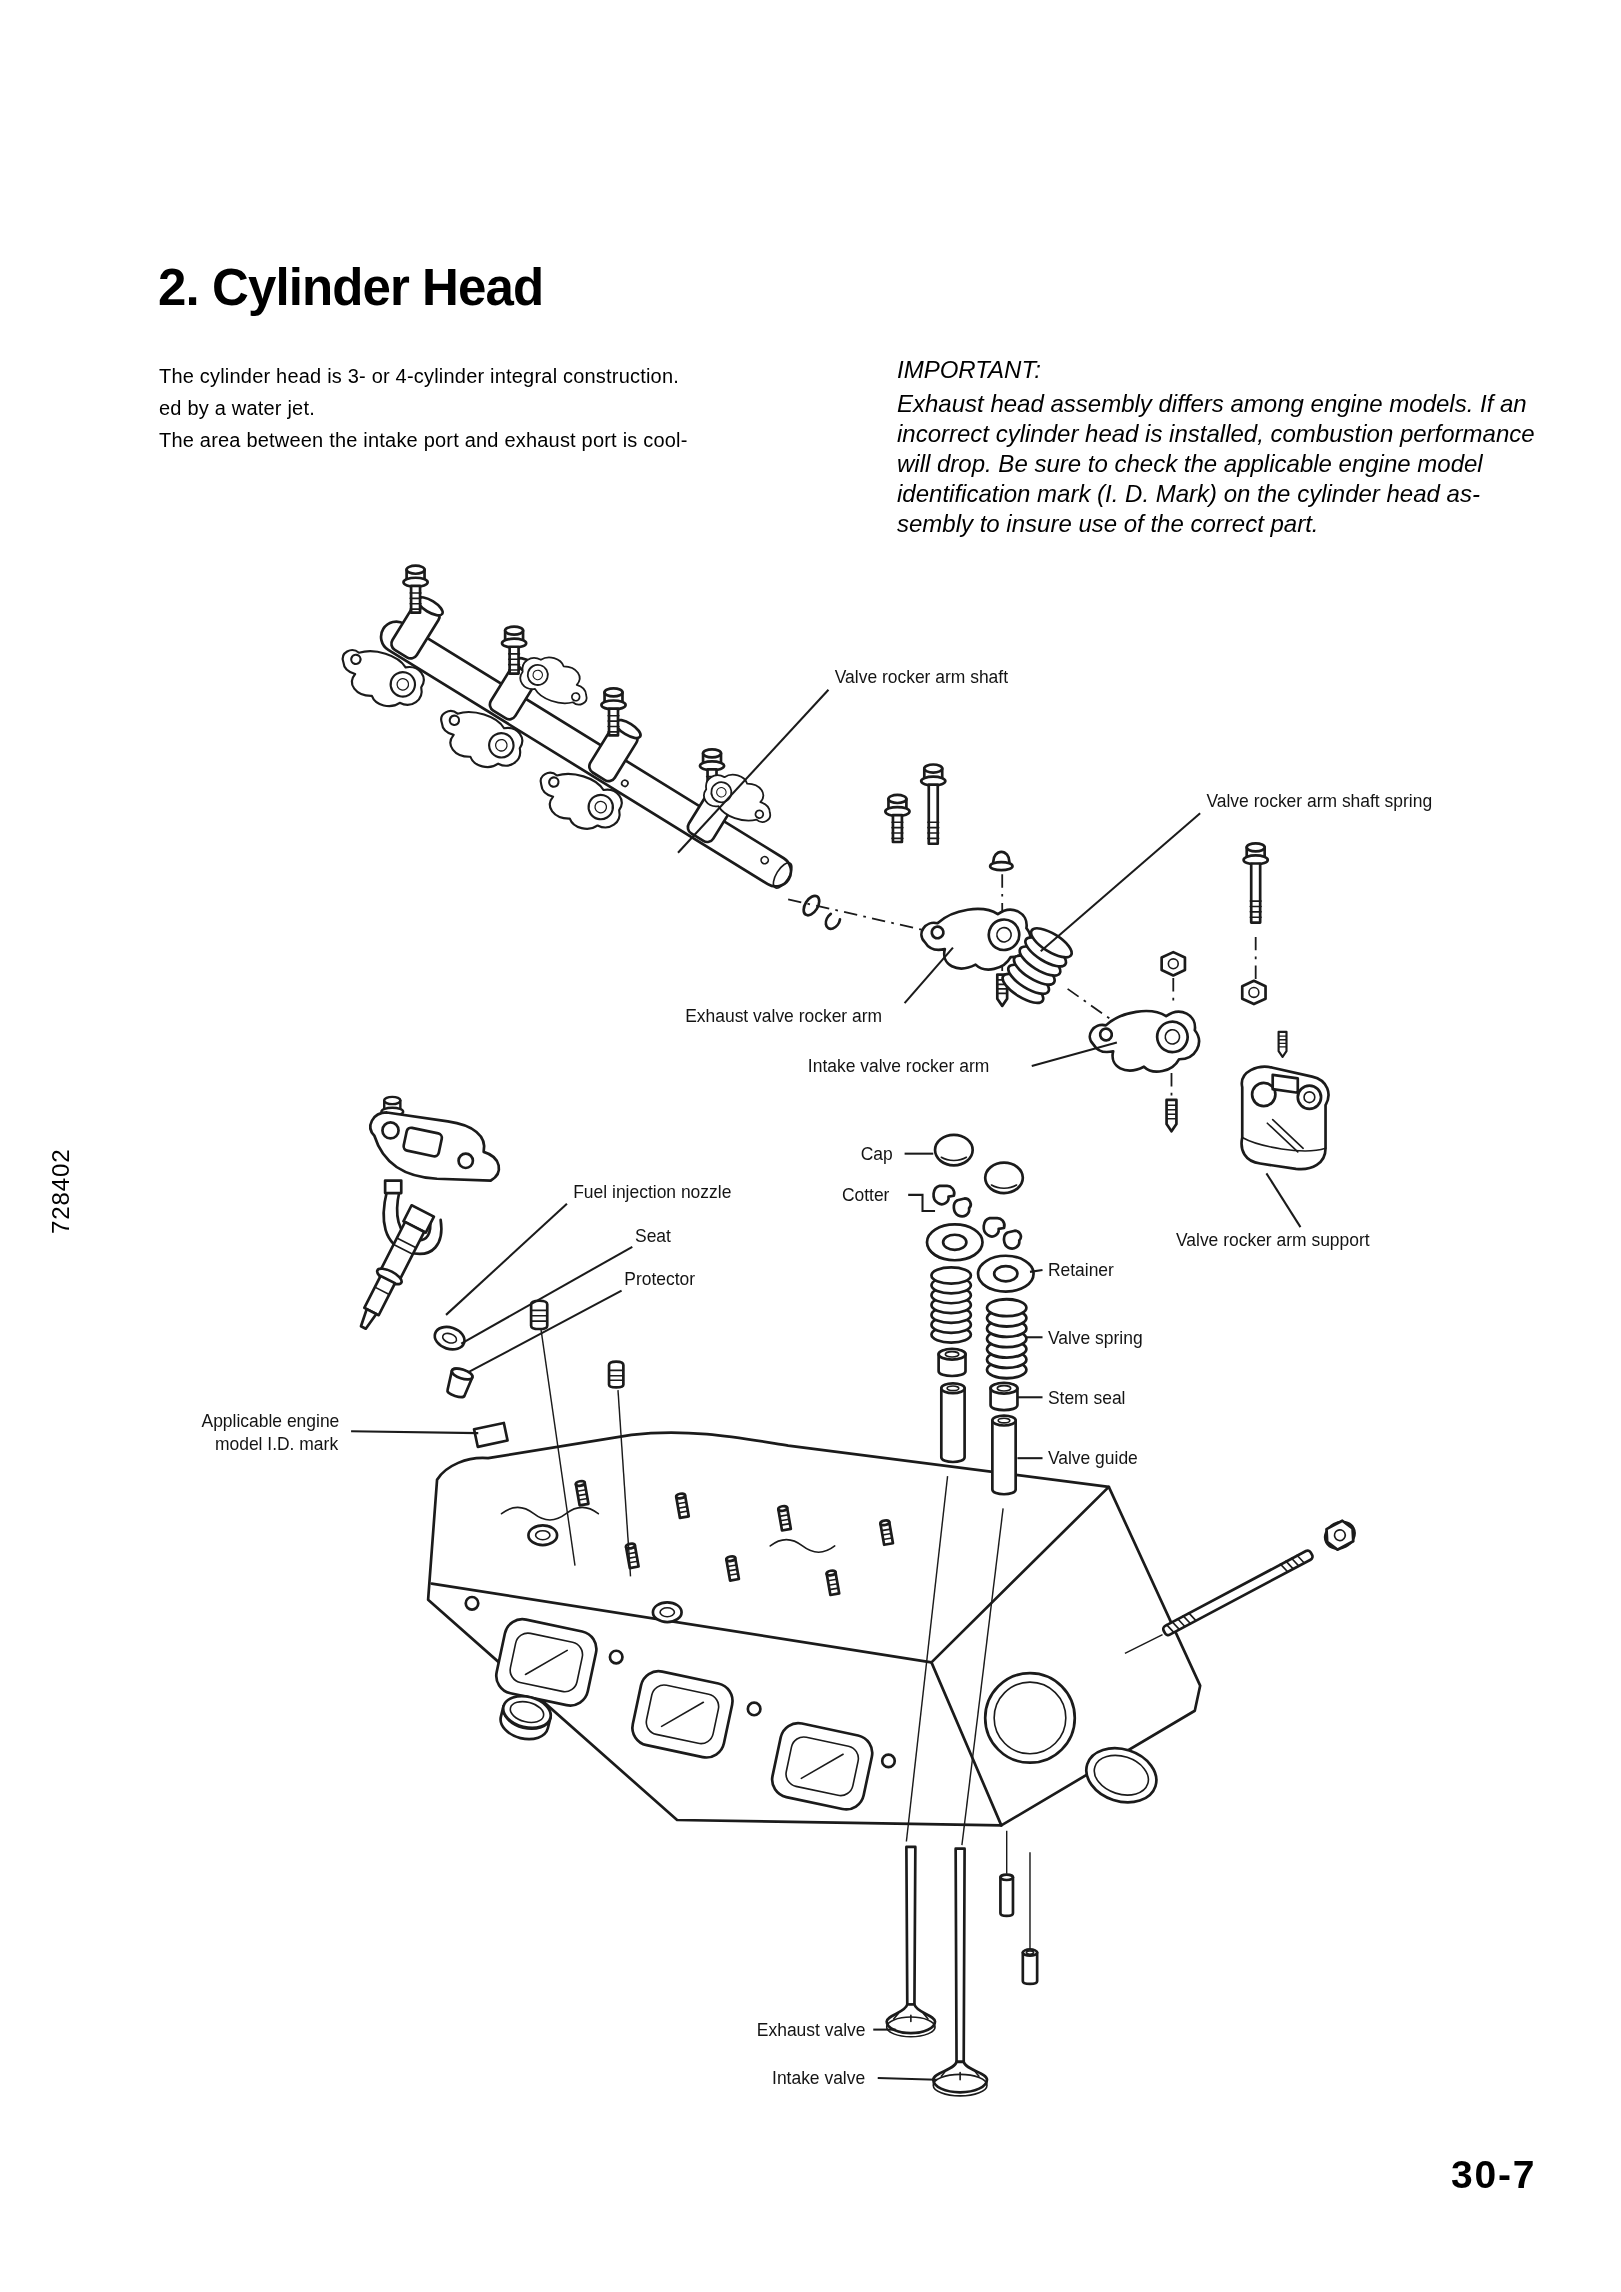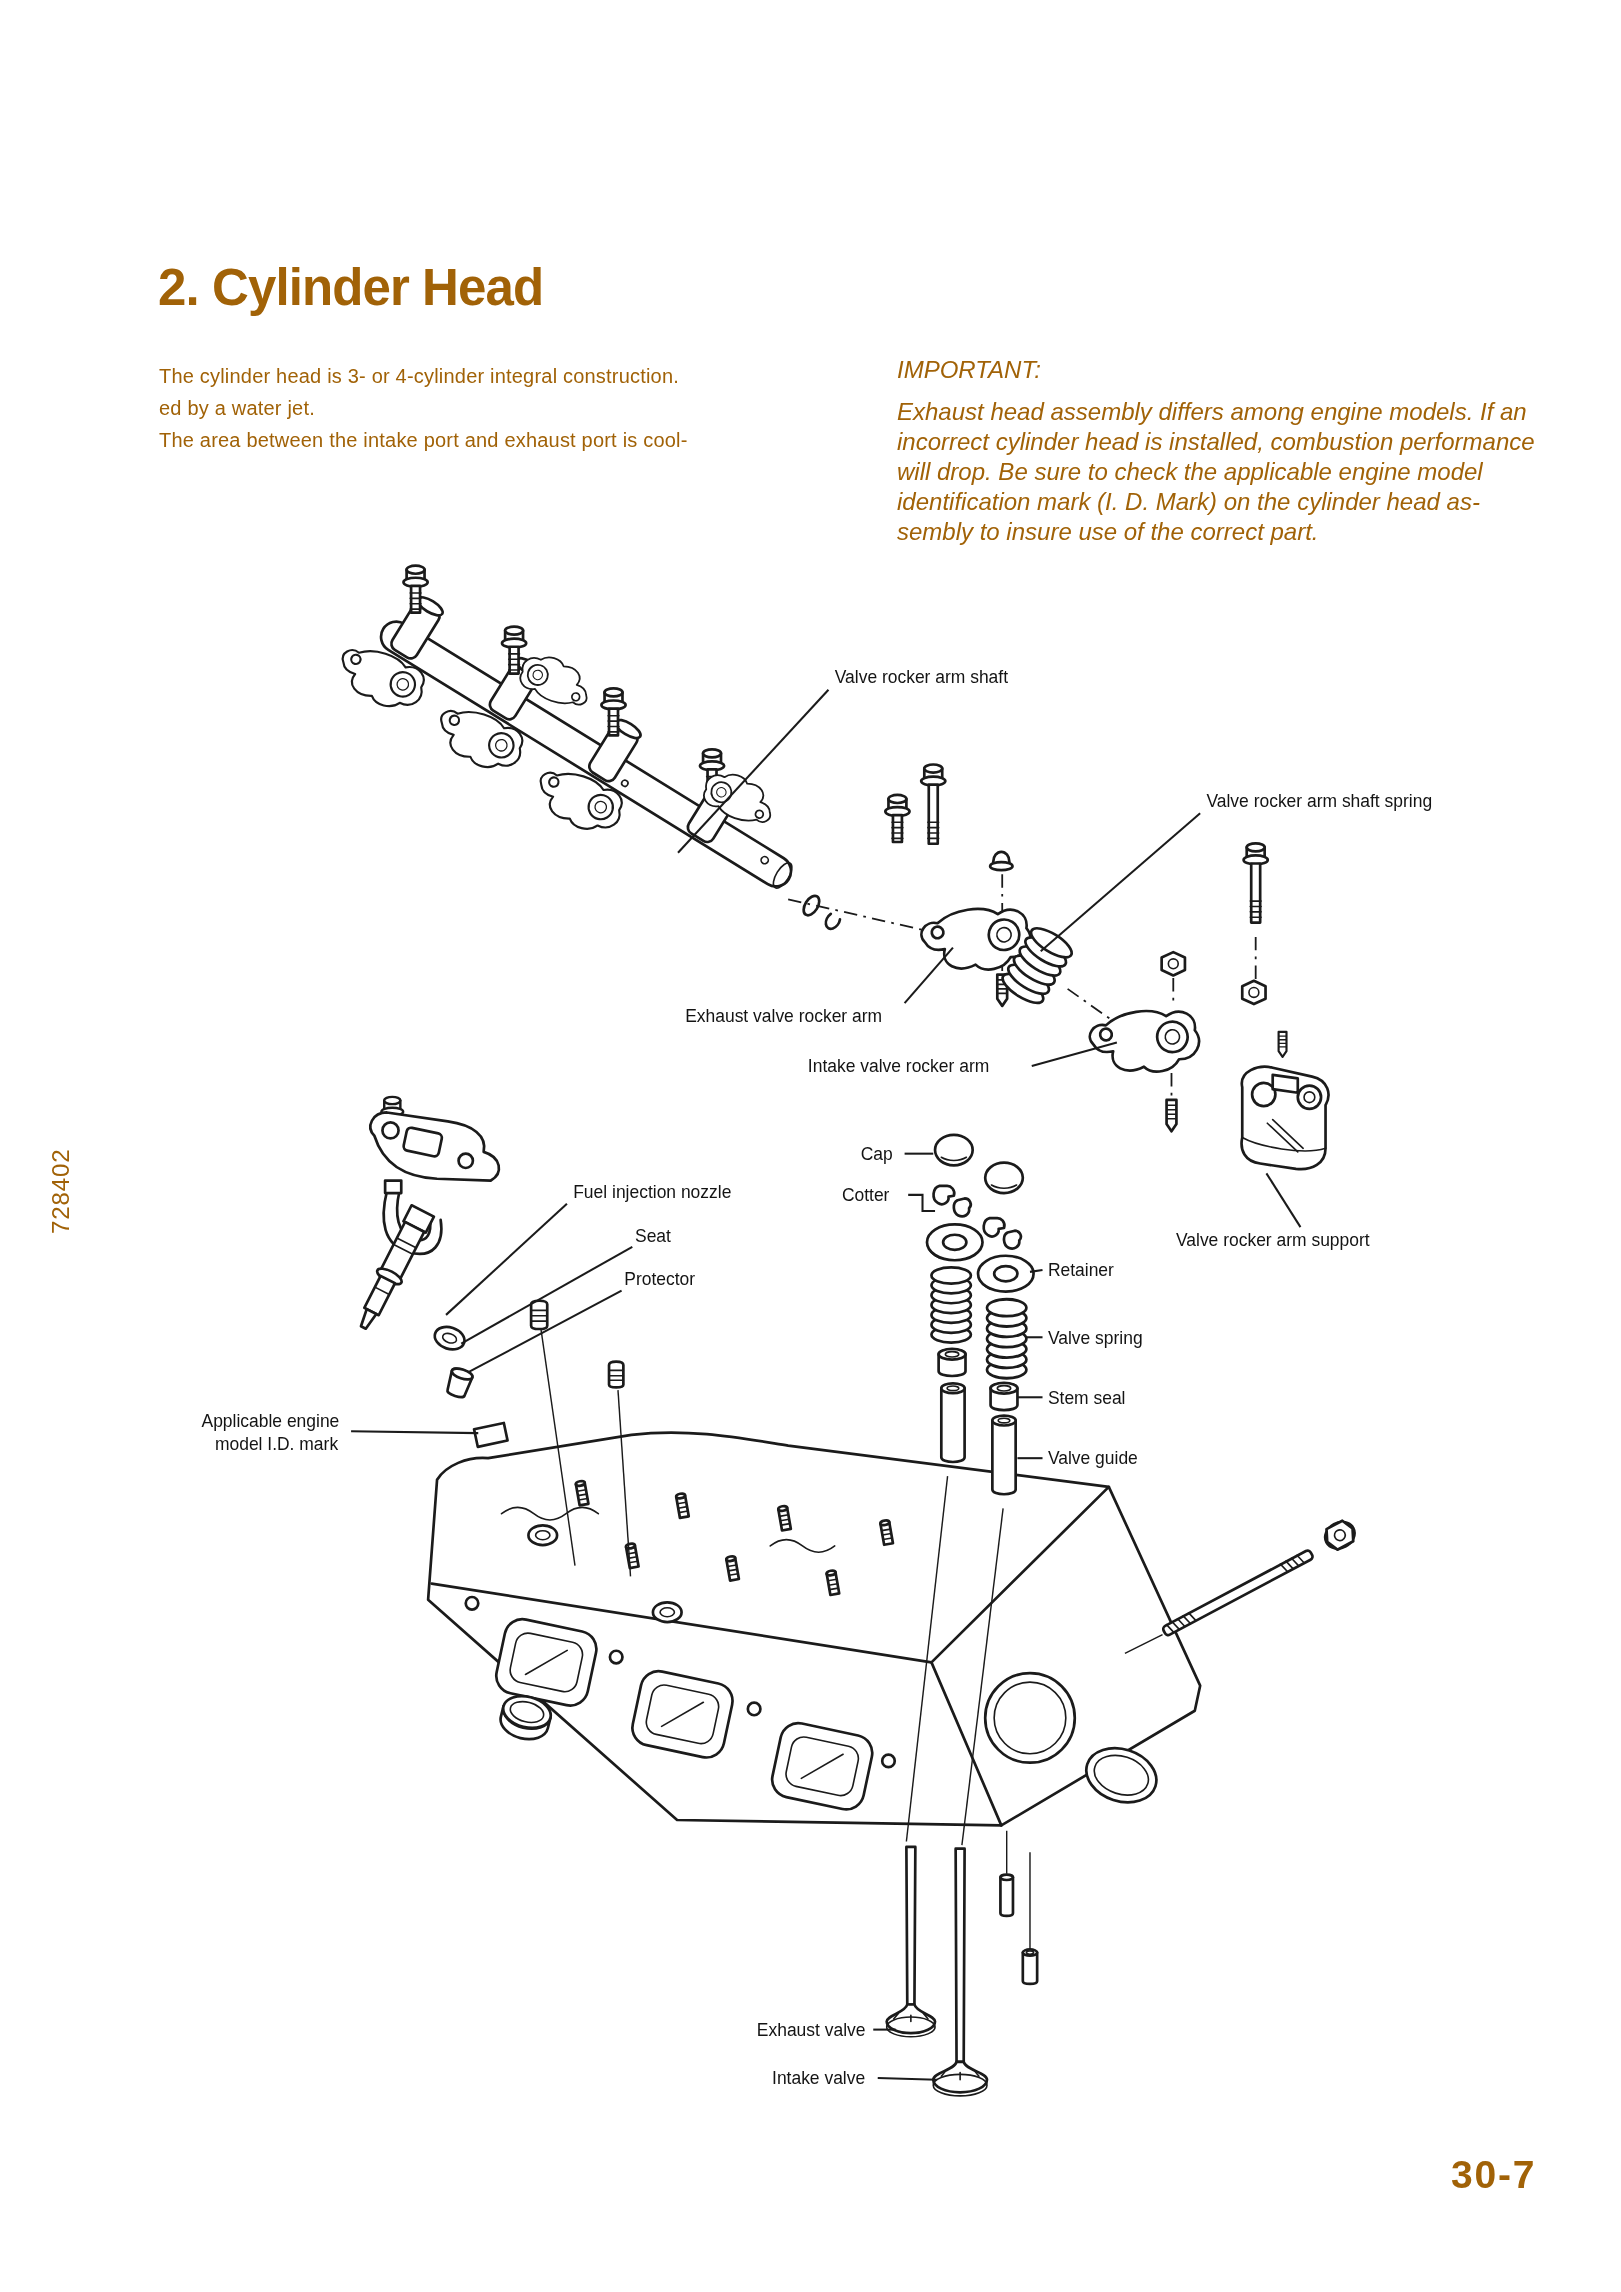--- a/index.html
+++ b/index.html
@@ -1,23 +1,23 @@
 <!DOCTYPE html>
 <html style="font-size:14.3px"><head>
 <meta charset="utf-8">
 <style>
   html,body{margin:0;padding:0;background:#e8e8e8;}
   #page{position:relative;width:1622px;height:2293px;background:#ffffff;overflow:hidden;
-        font-family:"Liberation Sans",sans-serif;color:#a16207;}
+        font-family:"Liberation Sans",sans-serif;color:#000000;}
   #art{position:absolute;left:0;top:0;}
   .abs{position:absolute;}
   #title{left:158px;top:258px;font-size:51px;font-weight:700;letter-spacing:-0.9px;}
   #intro{left:159px;top:360px;font-size:20px;line-height:32px;letter-spacing:0.2px;}
   #important{left:897px;top:355px;font-size:24px;line-height:30px;font-style:italic;width:681px;}
-  #important .h{margin-bottom:12px;}
+  #important .h{margin-bottom:4px;}
   #sidecode{left:47px;top:1234px;font-size:24px;letter-spacing:0.9px;
             transform:rotate(-90deg);transform-origin:0 0;}
   #pageno{left:1451px;top:2153px;font-size:39px;font-weight:600;letter-spacing:1.8px;}
   
   .ln{fill:none;stroke:#1b1b1b;stroke-width:3;stroke-linecap:round;stroke-linejoin:round;}
   .fw{fill:#ffffff;stroke:#1b1b1b;stroke-width:3;stroke-linecap:round;stroke-linejoin:round;}
   .thin{stroke-width:1.8;}
   .lead{fill:none;stroke:#1b1b1b;stroke-width:2.3;}
   .dash{fill:none;stroke:#1b1b1b;stroke-width:2;stroke-dasharray:15 7 3 7;}
   .hair{fill:none;stroke:#1b1b1b;stroke-width:1.6;}

